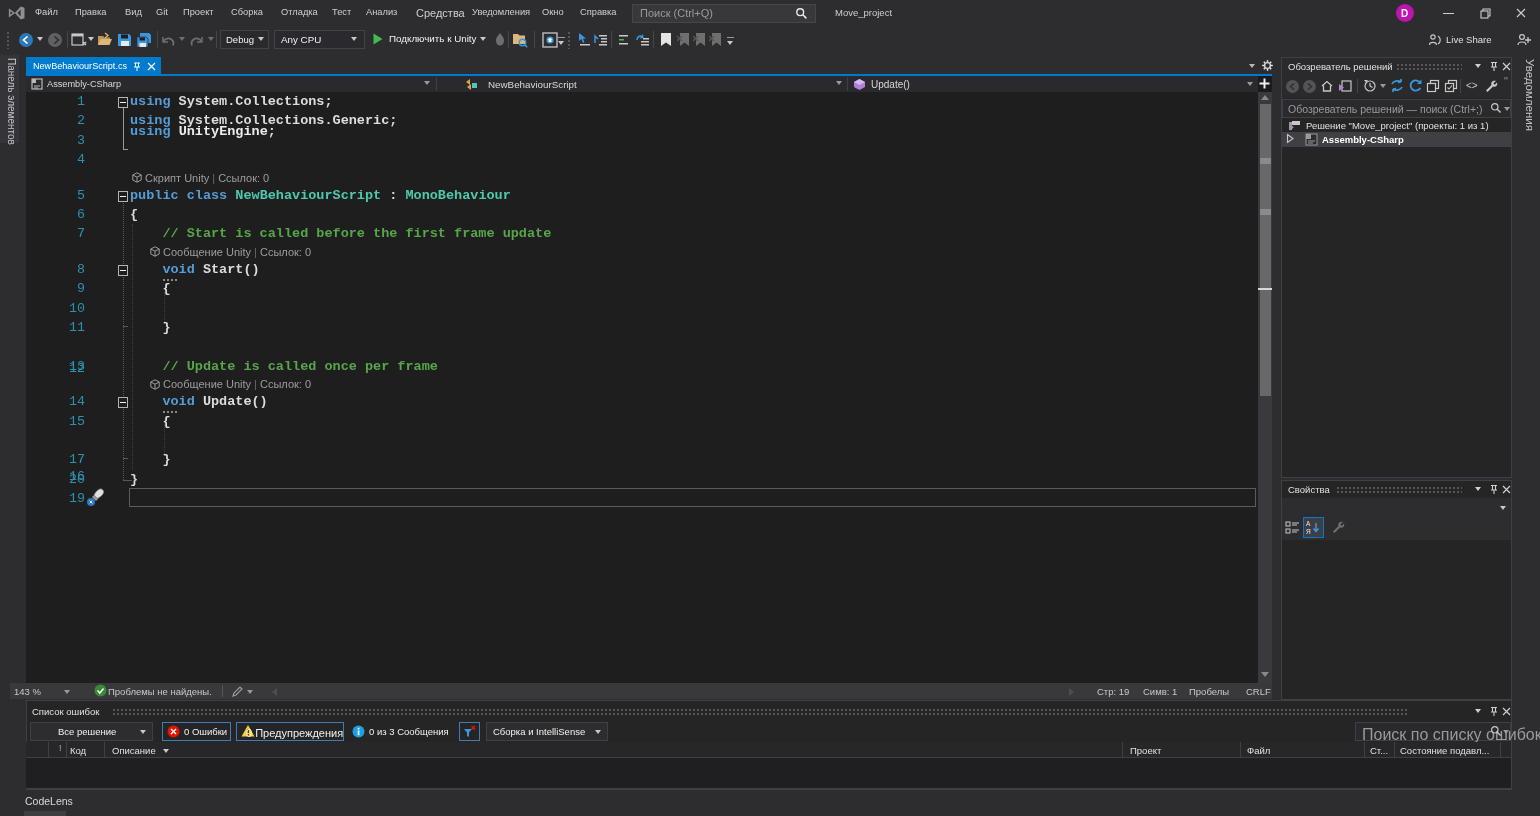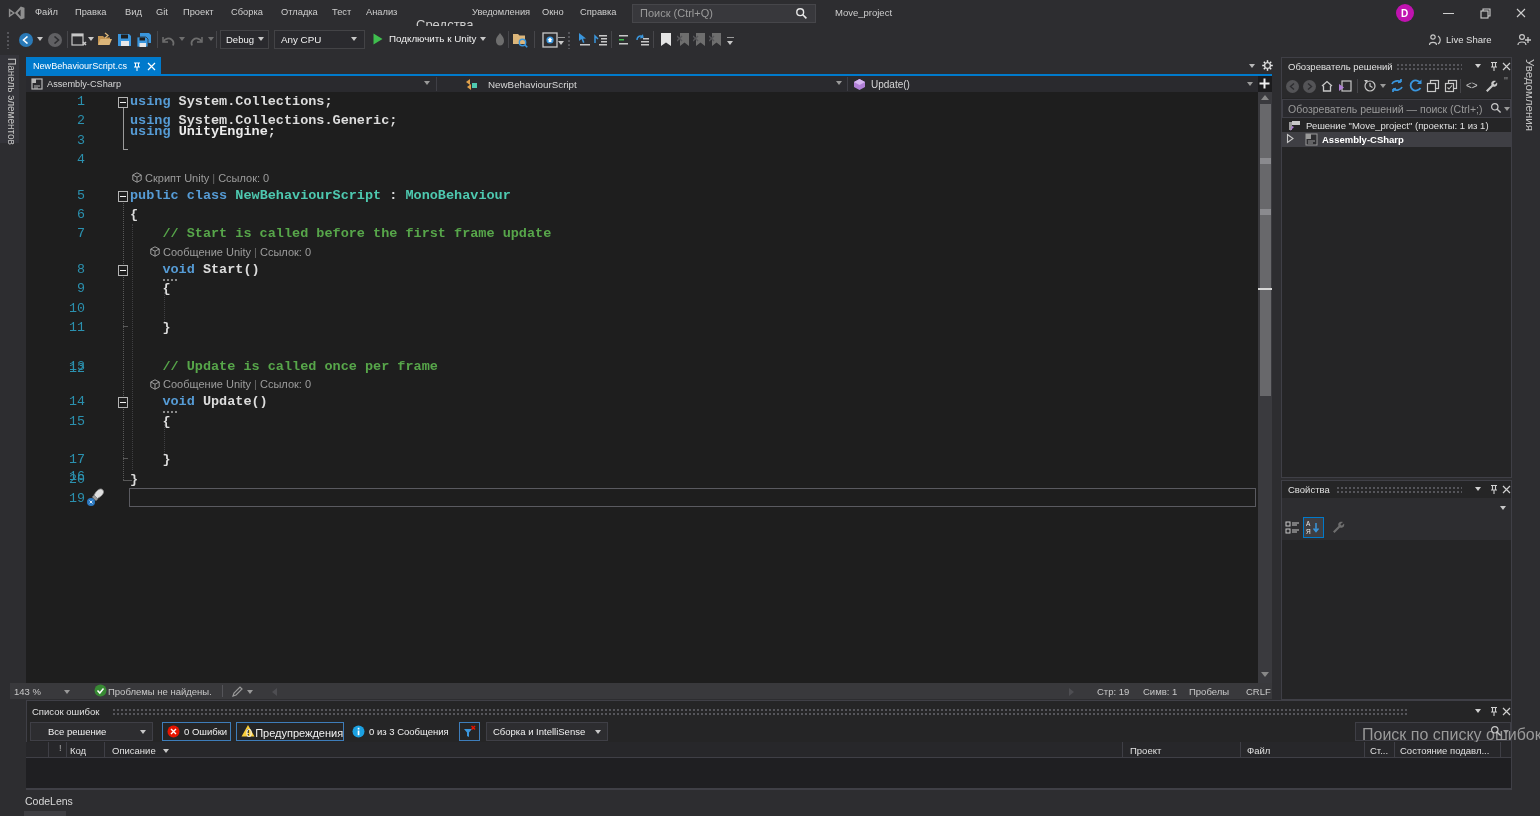--- a/index.html
+++ b/index.html
@@ -29,21 +29,21 @@
   </svg>
 <div class="t" style="left:35px;top:7px;font-size:9.3px;color:#cfcfcf;">Файл</div>
 <div class="t" style="left:75px;top:7px;font-size:9.3px;color:#cfcfcf;">Правка</div>
 <div class="t" style="left:125px;top:7px;font-size:9.3px;color:#cfcfcf;">Вид</div>
 <div class="t" style="left:156px;top:7px;font-size:9.3px;color:#cfcfcf;">Git</div>
 <div class="t" style="left:183px;top:7px;font-size:9.3px;color:#cfcfcf;">Проект</div>
 <div class="t" style="left:231px;top:7px;font-size:9.3px;color:#cfcfcf;">Сборка</div>
 <div class="t" style="left:281px;top:7px;font-size:9.3px;color:#cfcfcf;">Отладка</div>
 <div class="t" style="left:332px;top:7px;font-size:9.3px;color:#cfcfcf;">Тест</div>
 <div class="t" style="left:366px;top:7px;font-size:9.3px;color:#cfcfcf;">Анализ</div>
-<div class="t" style="left:416px;top:17px;font-size:13px;color:#cfcfcf;">Средства</div>
+<div class="t" style="left:416px;top:7px;font-size:11px;color:#cfcfcf;">Средства</div>
 <div class="t" style="left:472px;top:7px;font-size:9.3px;color:#cfcfcf;">Уведомления</div>
 <div class="t" style="left:542px;top:7px;font-size:9.3px;color:#cfcfcf;">Окно</div>
 <div class="t" style="left:580px;top:7px;font-size:9.3px;color:#cfcfcf;">Справка</div>
 <div class="a" style="left:632px;top:4px;width:184px;height:19px;background:#38383c;border:1px solid #46464a;box-sizing:border-box;"></div>
 <div class="t dim" style="left:640px;top:7px;font-size:11px;">Поиск (Ctrl+Q)</div>
 <svg class="a" style="left:795px;top:7px;" width="13" height="13" viewBox="0 0 13 13">
     <circle cx="5.2" cy="5.2" r="3.4" stroke="#e8e8e8" stroke-width="1.4" fill="none"></circle>
     <line x1="7.8" y1="7.8" x2="11.4" y2="11.4" stroke="#e8e8e8" stroke-width="1.6"></line>
   </svg>
 <div class="t" style="left:835px;top:7px;color:#cfcfcf;">Move_project</div>
@@ -480,21 +480,21 @@
 <div class="a grip" style="left:112px;top:708px;width:1296px;height:7px;"></div>
 <div class="caret" style="left:1475px;top:709px;border-top-color:#d0d0d0;"></div>
 <svg class="a" style="left:1489px;top:706px;" width="10" height="11" viewBox="0 0 10 11">
     <path d="M2 1.5 L8 1.5 M3.5 1.5 L3.5 6 M6.5 1.5 L6.5 6 M2 6 L8 6 M5 6 L5 10" stroke="#d0d0d0" stroke-width="1.1"></path>
   </svg>
 <svg class="a" style="left:1502px;top:707px;" width="9" height="9" viewBox="0 0 9 9">
     <path d="M1 1 L8 8 M8 1 L1 8" stroke="#d0d0d0" stroke-width="1.2"></path>
   </svg>
 
 <div class="combo" style="left:30px;top:722px;width:123px;height:19px;background:#2d2d30;border-color:#3f3f46;"></div>
-<div class="t" style="left:28px;top:726px;padding-left:20px;">Все решение</div>
+<div class="t" style="left:38px;top:726px;padding-left:20px;">Все решение</div>
 <div class="caret" style="left:140px;top:730px;"></div>
 <div class="a" style="left:162px;top:722px;width:69px;height:19px;border:1px solid #3e7dba;box-sizing:border-box;"></div>
 <svg class="a" style="left:167px;top:725px;" width="13" height="13" viewBox="0 0 13 13">
     <circle cx="6.5" cy="6.5" r="6" fill="#e51400"></circle>
     <path d="M4 4 L9 9 M9 4 L4 9" stroke="#fff" stroke-width="1.4"></path>
   </svg>
 <div class="t" style="left:184px;top:726px;">0 Ошибки</div>
 <div class="a" style="left:236px;top:722px;width:108px;height:19px;border:1px solid #3e7dba;box-sizing:border-box;"></div>
 <svg class="a" style="left:241px;top:724px;" width="14" height="14" viewBox="0 0 14 14">
     <path d="M7 1 L13.5 12.5 L0.5 12.5 Z" fill="#fbce3a"></path>

